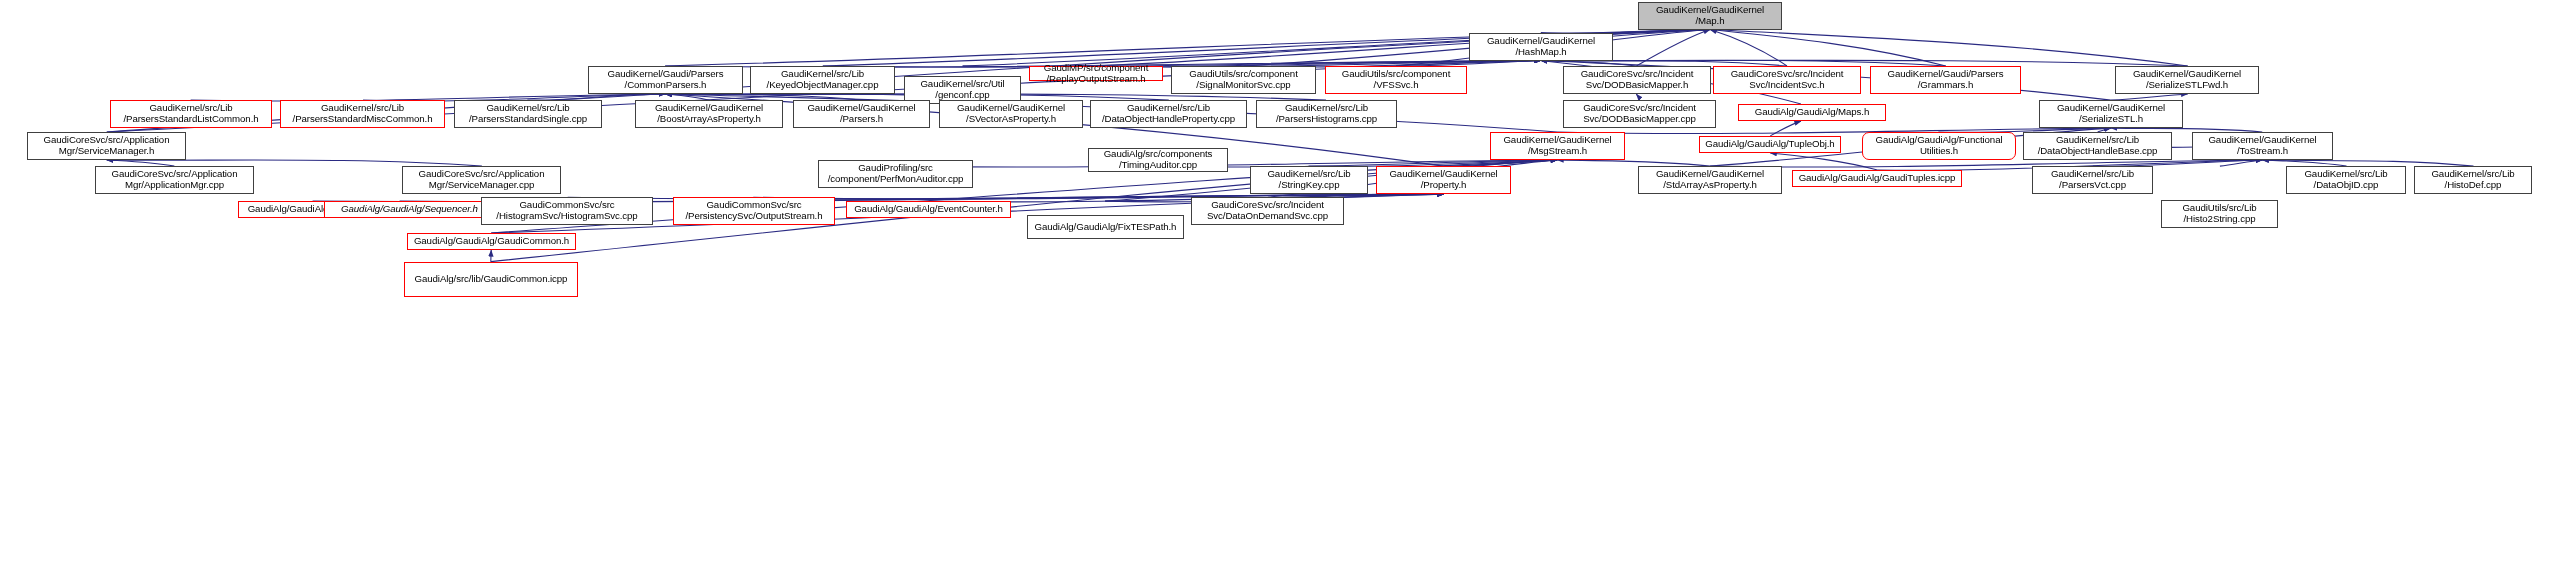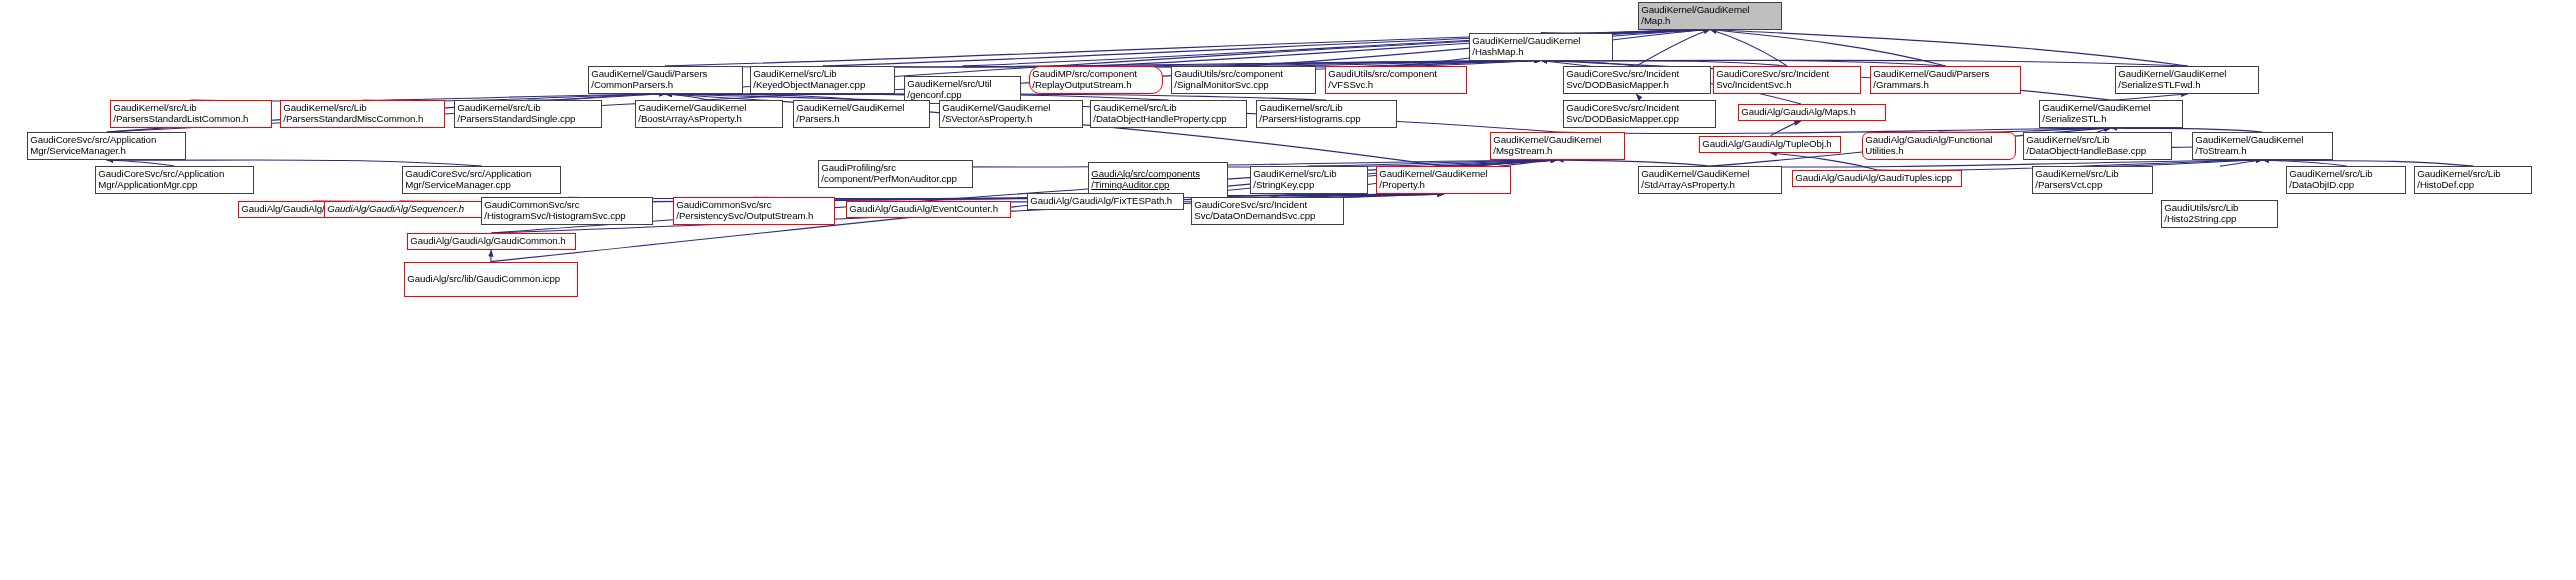--- a/index.html
+++ b/index.html
@@ -23,21 +23,21 @@
     pointer-events: none;
   }
   .node {
     position: absolute;
     box-sizing: border-box;
     background: #ffffff;
     border: 0.8px solid #404040;
     display: flex;
     align-items: center;
     justify-content: center;
-    text-align: left;
+    text-align: center;
     line-height: 1.12;
     color: #000000;
     font-size: 9.7px;
     letter-spacing: -0.1px;
     padding: 0.8px 2.3px;
     white-space: pre-line;
     z-index: 5;
   }
   .node.red {
     border-color: #ff0000;
@@ -138,21 +138,21 @@
 <div class="node root" style="left: 1638px; top: 1.6px; width: 144px; height: 28px;"><span class="node-label">GaudiKernel/GaudiKernel
 /Map.h</span></div>
     <div class="node" style="left: 1469px; top: 33px; width: 144px; height: 28px;"><span class="node-label">GaudiKernel/GaudiKernel
 /HashMap.h</span></div>
     <div class="node" style="left: 588px; top: 66px; width: 155px; height: 28px;"><span class="node-label">GaudiKernel/Gaudi/Parsers
 /CommonParsers.h</span></div>
     <div class="node" style="left: 750px; top: 66px; width: 145px; height: 28px;"><span class="node-label">GaudiKernel/src/Lib
 /KeyedObjectManager.cpp</span></div>
     <div class="node" style="left: 904px; top: 66px; width: 117px; height: 28px; margin-top: 10px;"><span class="node-label">GaudiKernel/src/Util
 /genconf.cpp</span></div>
-    <div class="node red" style="left: 1029px; top: 66px; width: 134px; height: 28px; border-radius: 11px;"><span class="node-label">GaudiMP/src/component
+    <div class="node red" style="left: 1029px; top: 66px; width: 134px; height: 15px;"><span class="node-label">GaudiMP/src/component
 /ReplayOutputStream.h</span></div>
     <div class="node" style="left: 1171px; top: 66px; width: 145px; height: 28px;"><span class="node-label">GaudiUtils/src/component
 /SignalMonitorSvc.cpp</span></div>
     <div class="node red" style="left: 1325px; top: 66px; width: 142px; height: 28px;"><span class="node-label">GaudiUtils/src/component
 /VFSSvc.h</span></div>
     <div class="node" style="left: 1563px; top: 66px; width: 148px; height: 28px;"><span class="node-label">GaudiCoreSvc/src/Incident
 Svc/DODBasicMapper.h</span></div>
     <div class="node red" style="left: 1713px; top: 66px; width: 148px; height: 28px;"><span class="node-label">GaudiCoreSvc/src/Incident
 Svc/IncidentSvc.h</span></div>
     <div class="node red" style="left: 1870px; top: 66px; width: 151px; height: 28px;"><span class="node-label">GaudiKernel/Gaudi/Parsers
@@ -190,21 +190,21 @@
     <div class="node" style="left: 2023px; top: 132px; width: 149px; height: 28px;"><span class="node-label">GaudiKernel/src/Lib
 /DataObjectHandleBase.cpp</span></div>
     <div class="node" style="left: 2192px; top: 132px; width: 141px; height: 28px;"><span class="node-label">GaudiKernel/GaudiKernel
 /ToStream.h</span></div>
     <div class="node" style="left: 95px; top: 166px; width: 159px; height: 28px;"><span class="node-label">GaudiCoreSvc/src/Application
 Mgr/ApplicationMgr.cpp</span></div>
     <div class="node" style="left: 402px; top: 166px; width: 159px; height: 28px;"><span class="node-label">GaudiCoreSvc/src/Application
 Mgr/ServiceManager.cpp</span></div>
     <div class="node" style="left: 818px; top: 160px; width: 155px; height: 28px;"><span class="node-label">GaudiProfiling/src
 /component/PerfMonAuditor.cpp</span></div>
-    <div class="node" style="left: 1088px; top: 162px; width: 140px; height: 36px; text-decoration: underline;"><span class="node-label">GaudiAlg/src/components
+    <div class="node" style="left: 1088px; top: 148px; width: 140px; height: 24px;"><span class="node-label">GaudiAlg/src/components
 /TimingAuditor.cpp</span></div>
     <div class="node" style="left: 1250px; top: 166px; width: 118px; height: 28px;"><span class="node-label">GaudiKernel/src/Lib
 /StringKey.cpp</span></div>
     <div class="node red" style="left: 1376px; top: 166px; width: 135px; height: 28px;"><span class="node-label">GaudiKernel/GaudiKernel
 /Property.h</span></div>
     <div class="node" style="left: 1638px; top: 166px; width: 144px; height: 28px;"><span class="node-label">GaudiKernel/GaudiKernel
 /StdArrayAsProperty.h</span></div>
     <div class="node red" style="left: 1792px; top: 170px; width: 170px; height: 17px;"><span class="node-label">GaudiAlg/GaudiAlg/GaudiTuples.icpp</span></div>
     <div class="node" style="left: 2032px; top: 166px; width: 121px; height: 28px;"><span class="node-label">GaudiKernel/src/Lib
 /ParsersVct.cpp</span></div>
@@ -214,19 +214,19 @@
 /DataObjID.cpp</span></div>
     <div class="node" style="left: 2414px; top: 166px; width: 118px; height: 28px;"><span class="node-label">GaudiKernel/src/Lib
 /HistoDef.cpp</span></div>
     <div class="node red" style="left: 238px; top: 201px; width: 150px; height: 17px;"><span class="node-label">GaudiAlg/GaudiAlg/Prescaler.h</span></div>
     <div class="node red" style="left: 324px; top: 201px; width: 171px; height: 17px; font-style: italic;"><span class="node-label">GaudiAlg/GaudiAlg/Sequencer.h</span></div>
     <div class="node" style="left: 481px; top: 197px; width: 172px; height: 28px;"><span class="node-label">GaudiCommonSvc/src
 /HistogramSvc/HistogramSvc.cpp</span></div>
     <div class="node red" style="left: 673px; top: 197px; width: 162px; height: 28px;"><span class="node-label">GaudiCommonSvc/src
 /PersistencySvc/OutputStream.h</span></div>
     <div class="node red" style="left: 846px; top: 201px; width: 165px; height: 17px;"><span class="node-label">GaudiAlg/GaudiAlg/EventCounter.h</span></div>
-    <div class="node" style="left: 1027px; top: 193px; width: 157px; height: 17px;"><span class="node-label">GaudiAlg/GaudiAlg/FixTESPath.h</span></div>
+    <div class="node" style="left: 1027px; top: 215px; width: 157px; height: 24px;"><span class="node-label">GaudiAlg/GaudiAlg/FixTESPath.h</span></div>
     <div class="node" style="left: 1191px; top: 197px; width: 153px; height: 28px;"><span class="node-label">GaudiCoreSvc/src/Incident
 Svc/DataOnDemandSvc.cpp</span></div>
     <div class="node red" style="left: 407px; top: 233px; width: 169px; height: 17px;"><span class="node-label">GaudiAlg/GaudiAlg/GaudiCommon.h</span></div>
     <div class="node red" style="left: 404px; top: 262px; width: 174px; height: 35px;"><span class="node-label">GaudiAlg/src/lib/GaudiCommon.icpp</span></div>
   </div>
 
 
 </body></html>

